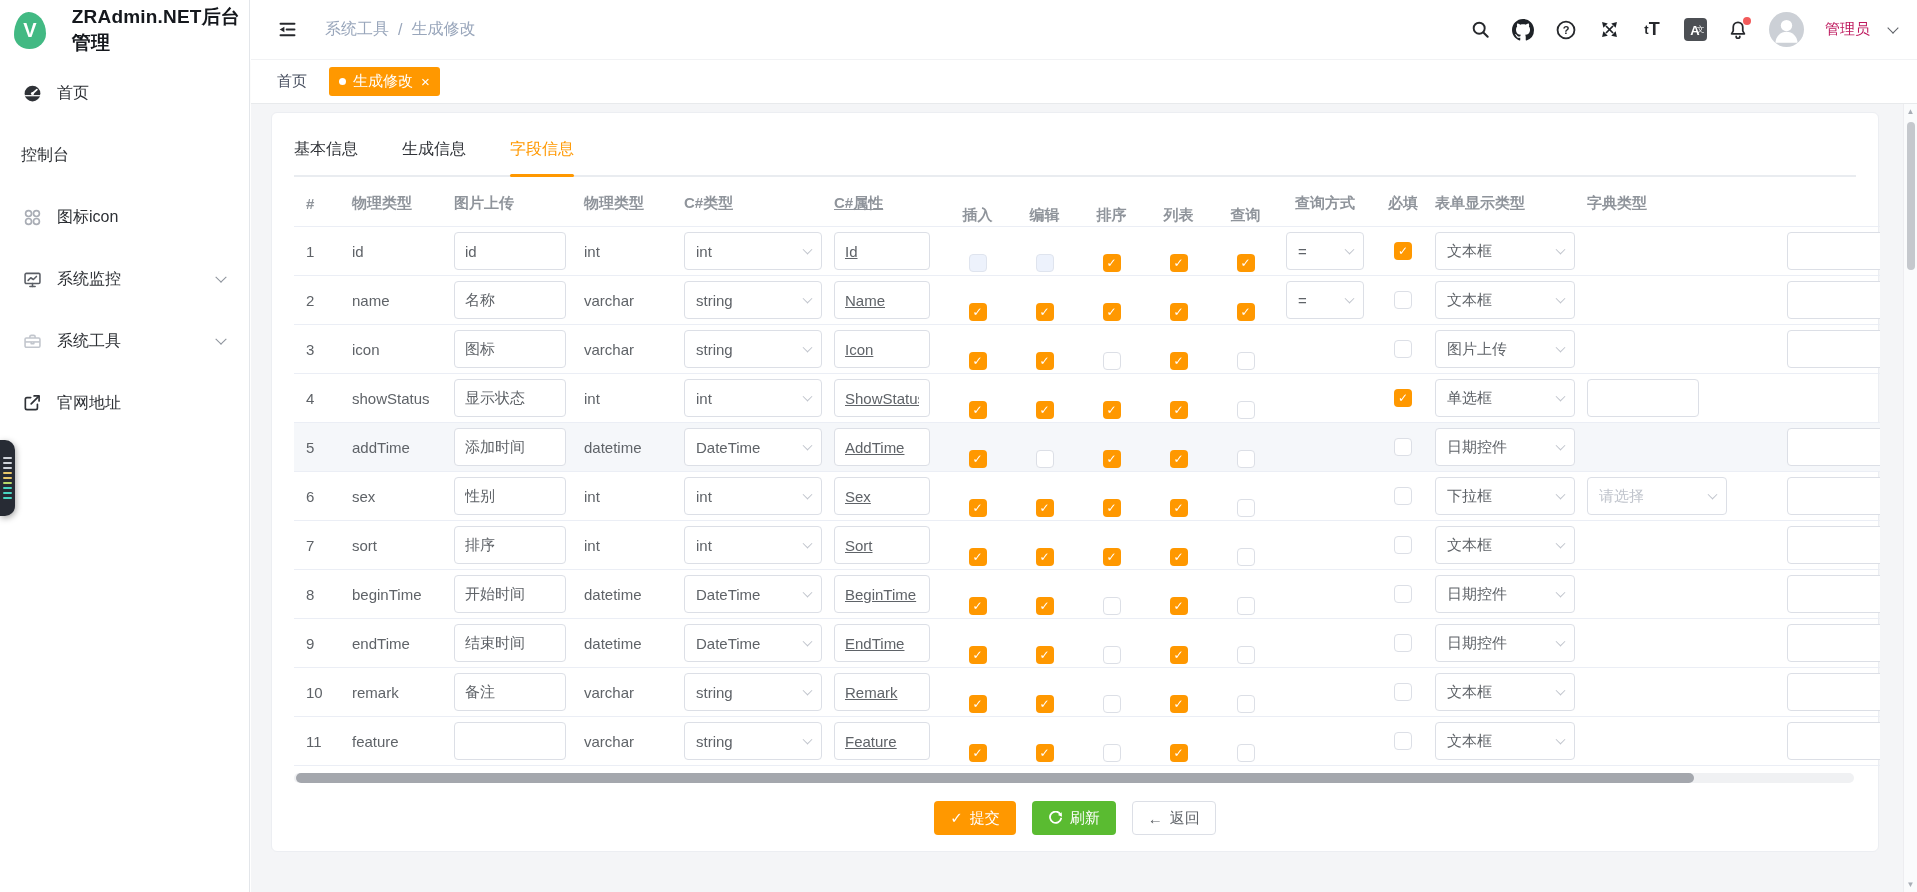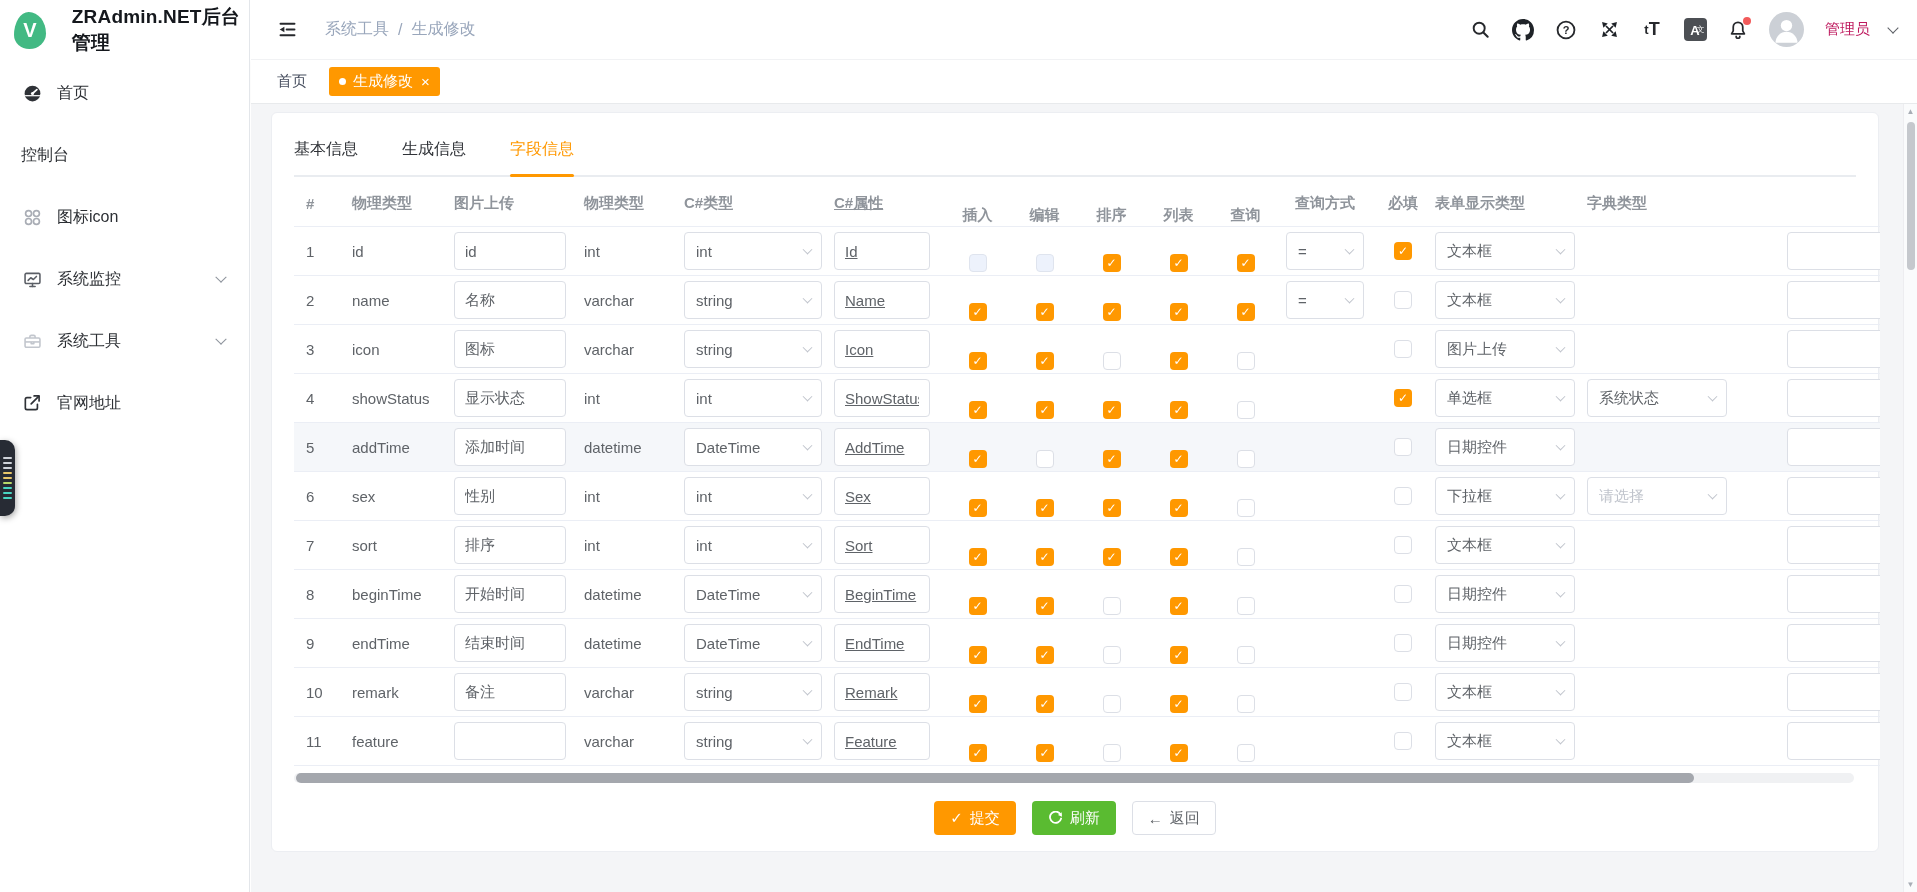--- a/index.html
+++ b/index.html
@@ -479,26 +479,20 @@
               <div class="cell c11"></div>
               <div class="cell c12">
                 <span class="cb cb-on">✓</span>
               </div>
               <div class="cell c13">
                 <div class="sel md">
                   <span>单选框</span>
                   <span class="sc"></span>
                 </div>
               </div>
-              <div class="cell c14">
-                <div class="sel md">
-                  <span>系统状态</span>
-                  <span class="sc"></span>
-                </div>
-              </div>
               <div class="cell c15">
                 <input class="inp xl" value="" style="">
               </div>
             </div>
             <div class="trow hl">
               <div class="cell c0">5</div>
               <div class="cell c1">addTime</div>
               <div class="cell c2">
                 <input class="inp " value="添加时间" style="">
               </div>

